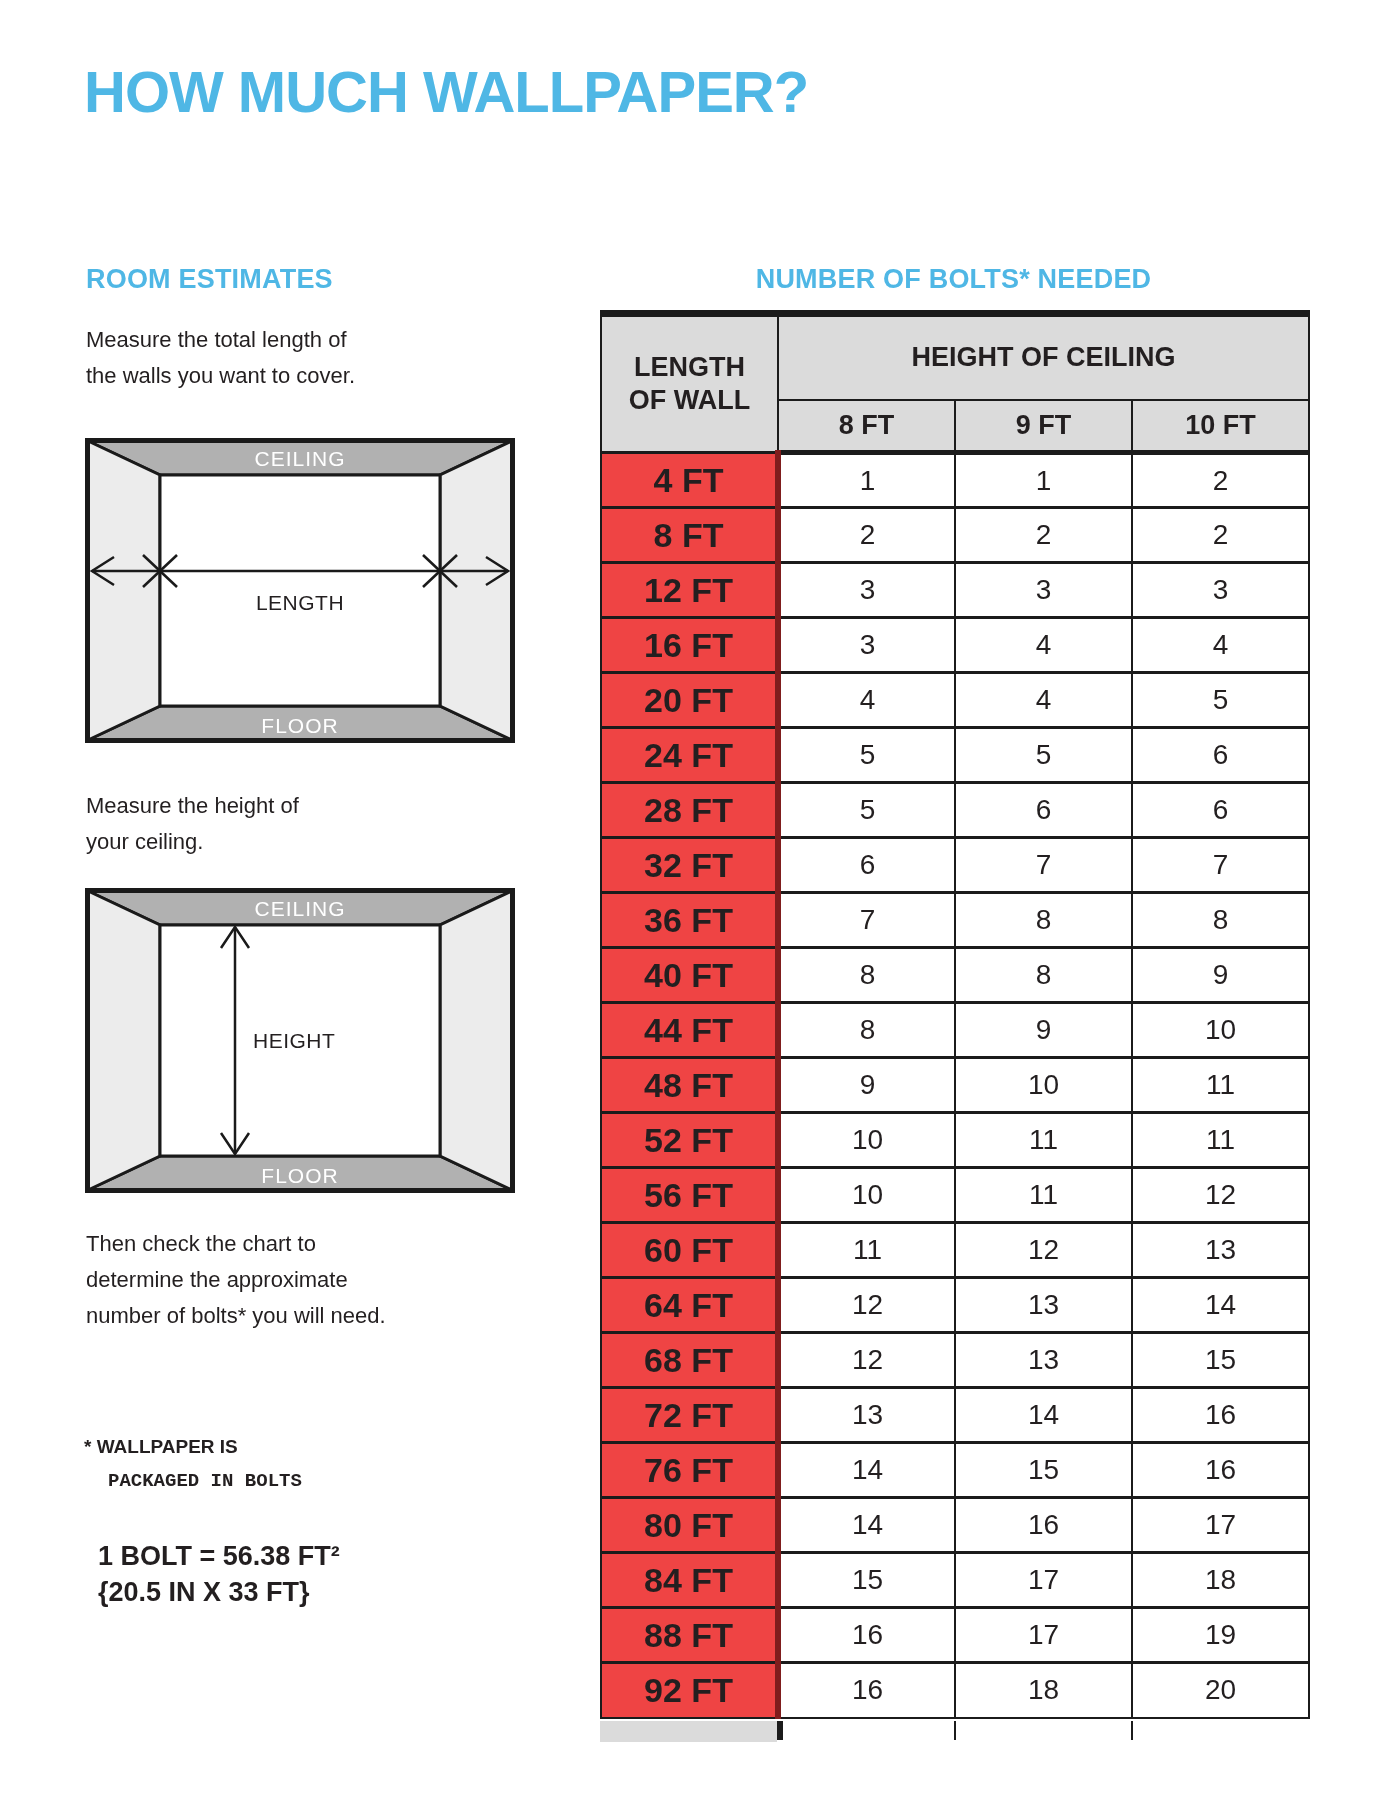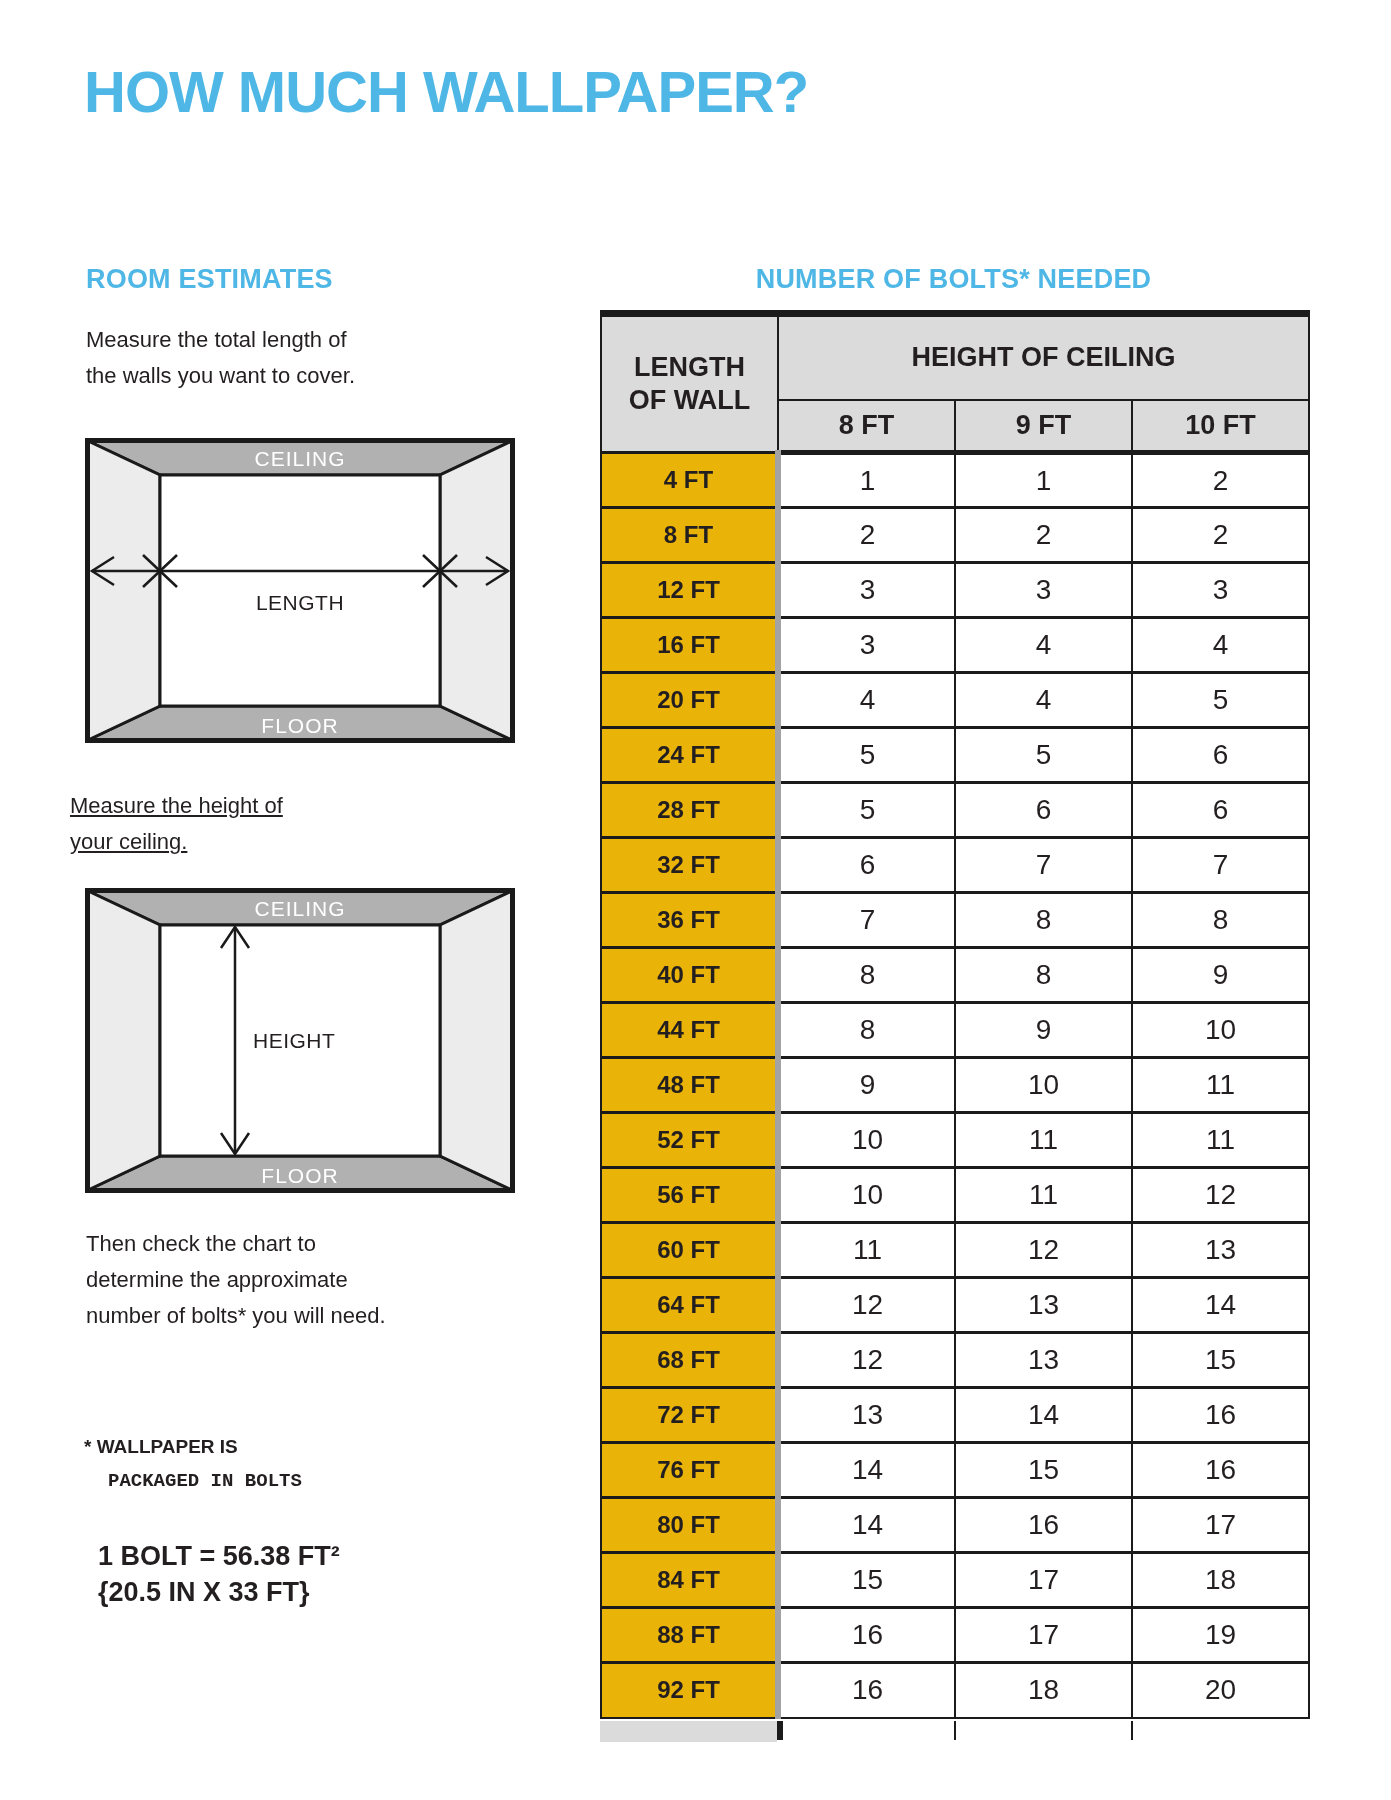--- a/index.html
+++ b/index.html
@@ -32,21 +32,21 @@
   }
   table.bolts thead th{background:#dbdbdb;font-size:27px;font-weight:bold;}
   table.bolts thead tr.group-row{height:86px;}
   table.bolts thead tr.sub-row{height:53px;}
   table.bolts thead tr.sub-row th{border-bottom:5px solid #1b1b1b;}
   th.row-header-cell{border-bottom:5px solid #1b1b1b;border-right:6px solid #1b1b1b;
     font-size:27px;line-height:33px;}
   table.bolts tbody tr{height:55px;}
   table.bolts tbody tr{border-top:3px solid #1b1b1b;}
   table.bolts tbody th{
-    background:#eab308;font-size:24px;font-weight:bold;border-right:6px solid #a3a3a3;
+    background:#ef4444;font-size:34px;font-weight:bold;border-right:6px solid #7f1d1d;
   }
   table.bolts tbody td{font-size:28px;font-weight:normal;background:#ffffff;}
   .stub{background:#dbdbdb;left:600px;top:1721px;width:177px;height:21px;}
   .stub-line{background:#1b1b1b;top:1721px;height:19px;}
 
   
   svg .dark{fill:#b1b1b1;stroke:#1a1a1a;stroke-width:3;}
   svg .lite{fill:#ececec;stroke:#1a1a1a;stroke-width:3;}
   svg .back{fill:#ffffff;stroke:#1a1a1a;stroke-width:3;}
   svg .outer{fill:none;stroke:#1a1a1a;stroke-width:5;}
@@ -83,21 +83,21 @@
       <polyline points="29,119 7,133 29,147"></polyline>
       <polyline points="401,119 423,133 401,147"></polyline>
       <line x1="58" y1="117" x2="92" y2="149"></line>
       <line x1="58" y1="149" x2="92" y2="117"></line>
       <line x1="338" y1="117" x2="372" y2="149"></line>
       <line x1="338" y1="149" x2="372" y2="117"></line>
     </g>
     <text class="mlabel" x="215" y="172" text-anchor="middle">LENGTH</text>
   </svg>
 
-  <p class="abs body-text preline" style="left:70px;top:788px;text-decoration:underline;">Measure the height of
+  <p class="abs body-text preline" style="left:86px;top:788px;">Measure the height of
 your ceiling.</p>
 
   <svg class="abs" style="left:85px;top:888px;" width="430" height="305" viewBox="0 0 430 305">
     <polygon class="dark" points="3,3 427,3 355,37 75,37"></polygon>
     <polygon class="dark" points="3,302 427,302 355,268 75,268"></polygon>
     <polygon class="lite" points="3,3 75,37 75,268 3,302"></polygon>
     <polygon class="lite" points="427,3 355,37 355,268 427,302"></polygon>
     <rect class="back" x="75" y="37" width="280" height="231"></rect>
     <rect class="outer" x="2.5" y="2.5" width="425" height="300"></rect>
     <text class="wlabel" x="215" y="28" text-anchor="middle">CEILING</text>

